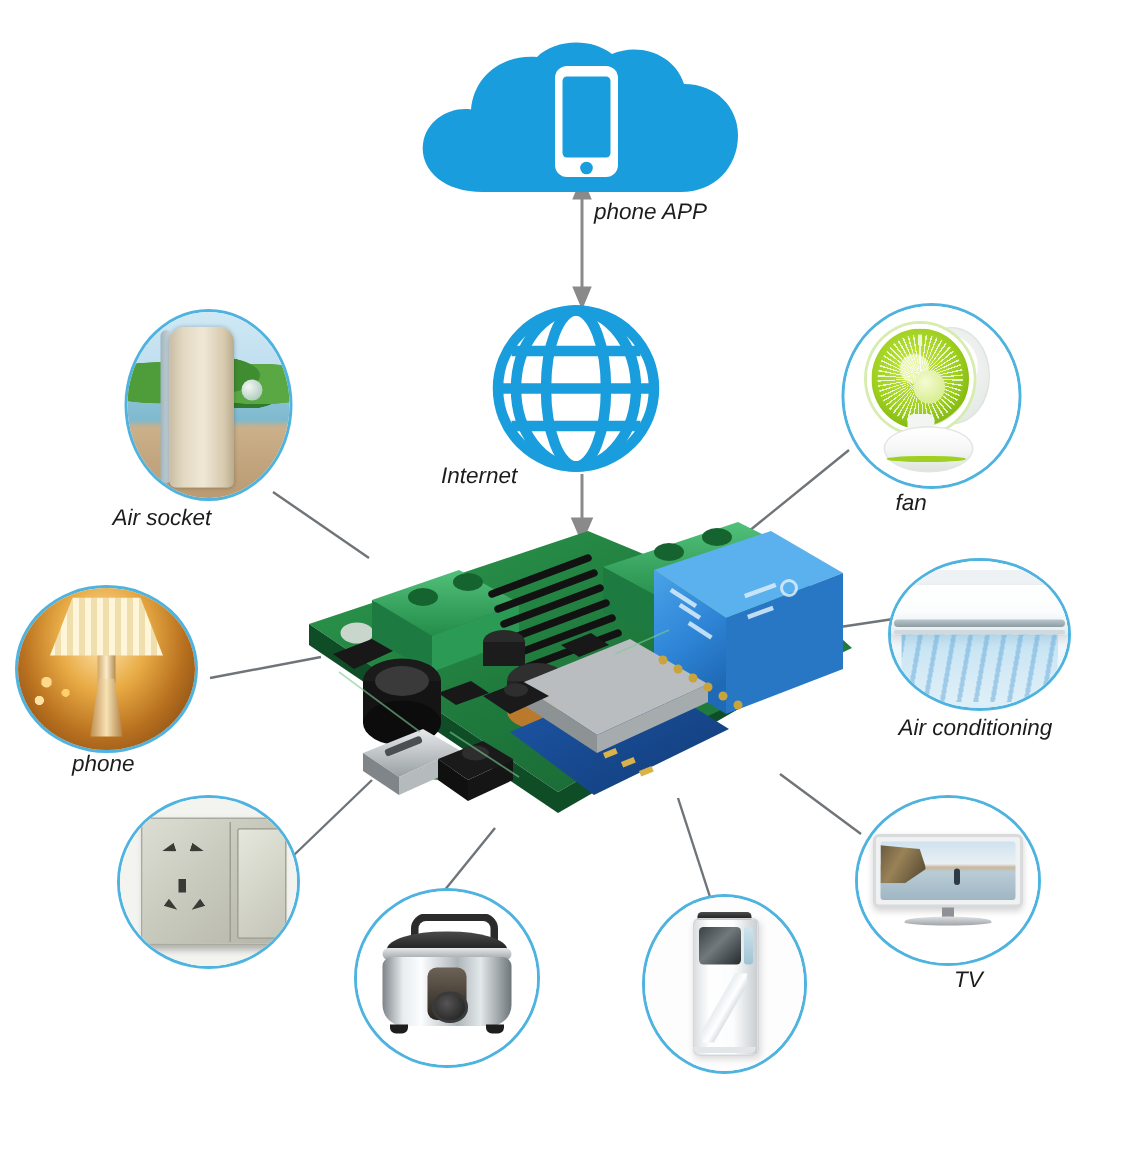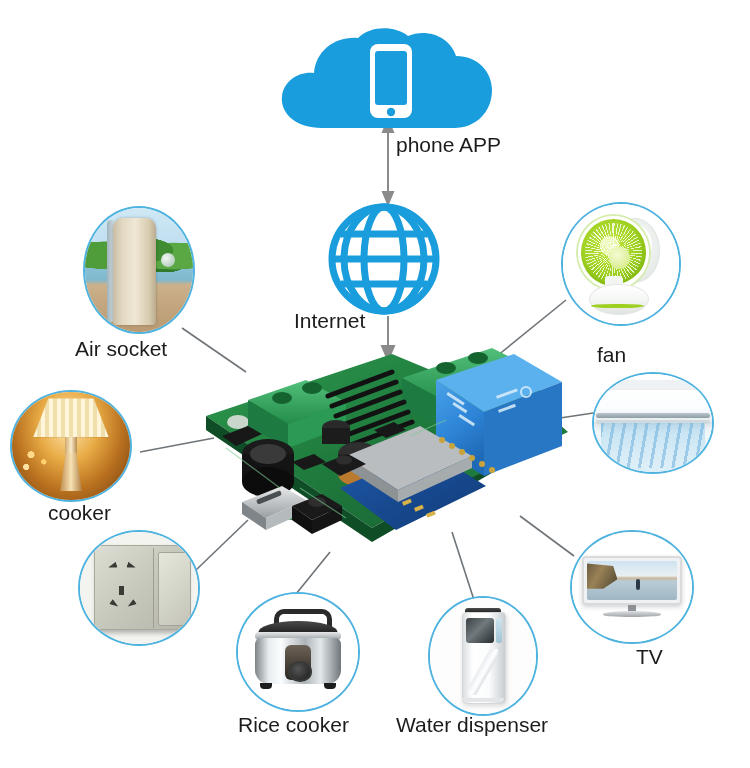--- a/index.html
+++ b/index.html
@@ -13,25 +13,26 @@
   }
   #stage{position:absolute;left:0;top:0;width:750px;height:768px;}
 
   
   .node{position:absolute;}
 
   
   .label{
     position:absolute;
     color:#1c1c1c;
-    font-size:21px;
+    font-size:15px;
     font-weight:400;
     white-space:nowrap;
     letter-spacing:0px;
     line-height:1;
+    font-style:italic;
   }
 
   
   .bubble{
     position:absolute;
     border-radius:50%;
     border:2px solid #4fb3e0;
     overflow:hidden;
     background:#ffffff;
     box-sizing:border-box;
@@ -396,43 +397,44 @@
       <div class="fan-back"></div>
       <div class="fan-guard">
           <div class="fan-spokes"></div>
         </div>
       <div class="fan-hub"></div>
       <div class="fan-neck"></div>
         <div class="fan-base"></div>
         <div class="fan-stripe"></div>
     </div>
   </div>
-  <div class="label" style="left:597px;top:344px;text-align:center;">fan</div>
+  <div class="label" style="left:597px;top:328px;text-align:center;">fan</div>
 
   <div class="bubble" style="left:10px;top:390px;width:122px;height:112px;">
     <div class="art">
       <div class="lt-bg"></div>
         <div class="lt-sparkle"></div>
       <div class="lt-shade"></div>
         <div class="lt-neck"></div>
         <div class="lt-base"></div>
     </div>
   </div>
-  <div class="label" style="left:48px;top:502px;">cooker</div>
+  <div class="label" style="left:48px;top:502px;">phone</div>
 
   <div class="bubble" style="left:592px;top:372px;width:122px;height:102px;">
     <div class="art">
       <div class="aircon-bg"></div>
         <div class="aircon-wall"></div>
         <div class="aircon-body"></div>
       <div class="aircon-vent"></div>
         <div class="aircon-vent2"></div>
         <div class="aircon-flow"></div>
     </div>
   </div>
+  <div class="label" style="left:599px;top:478px;">Air conditioning</div>
 
   <div class="bubble" style="left:78px;top:530px;width:122px;height:116px;">
     <div class="art">
       <div class="ss-bg"></div>
       <div class="ss-plate"></div>
         <div class="ss-divider"></div>
         <div class="ss-rocker"></div>
       <div class="ss-h1"></div>
         <div class="ss-h2"></div>
       <div class="ss-h3"></div>
@@ -462,28 +464,26 @@
       <div class="rc-handle"></div>
         <div class="rc-lid"></div>
         <div class="rc-lidband"></div>
       <div class="rc-body"></div>
         <div class="rc-panel"></div>
         <div class="rc-dial"></div>
       <div class="rc-foot" style="left:18%"></div>
         <div class="rc-foot" style="left:72%"></div>
     </div>
   </div>
-  <div class="label" style="left:238px;top:714px;">Rice cooker</div>
 
   <div class="bubble" style="left:428px;top:596px;width:110px;height:120px;">
     <div class="art">
       <div class="wd-bg"></div>
       <div class="wd-top"></div>
         <div class="wd-cab"></div>
       <div class="wd-screen"></div>
         <div class="wd-glass"></div>
       <div class="wd-swirl"></div>
         <div class="wd-base"></div>
     </div>
   </div>
-  <div class="label" style="left:396px;top:714px;">Water dispenser</div>
 
 </div>
 
 </body></html>

